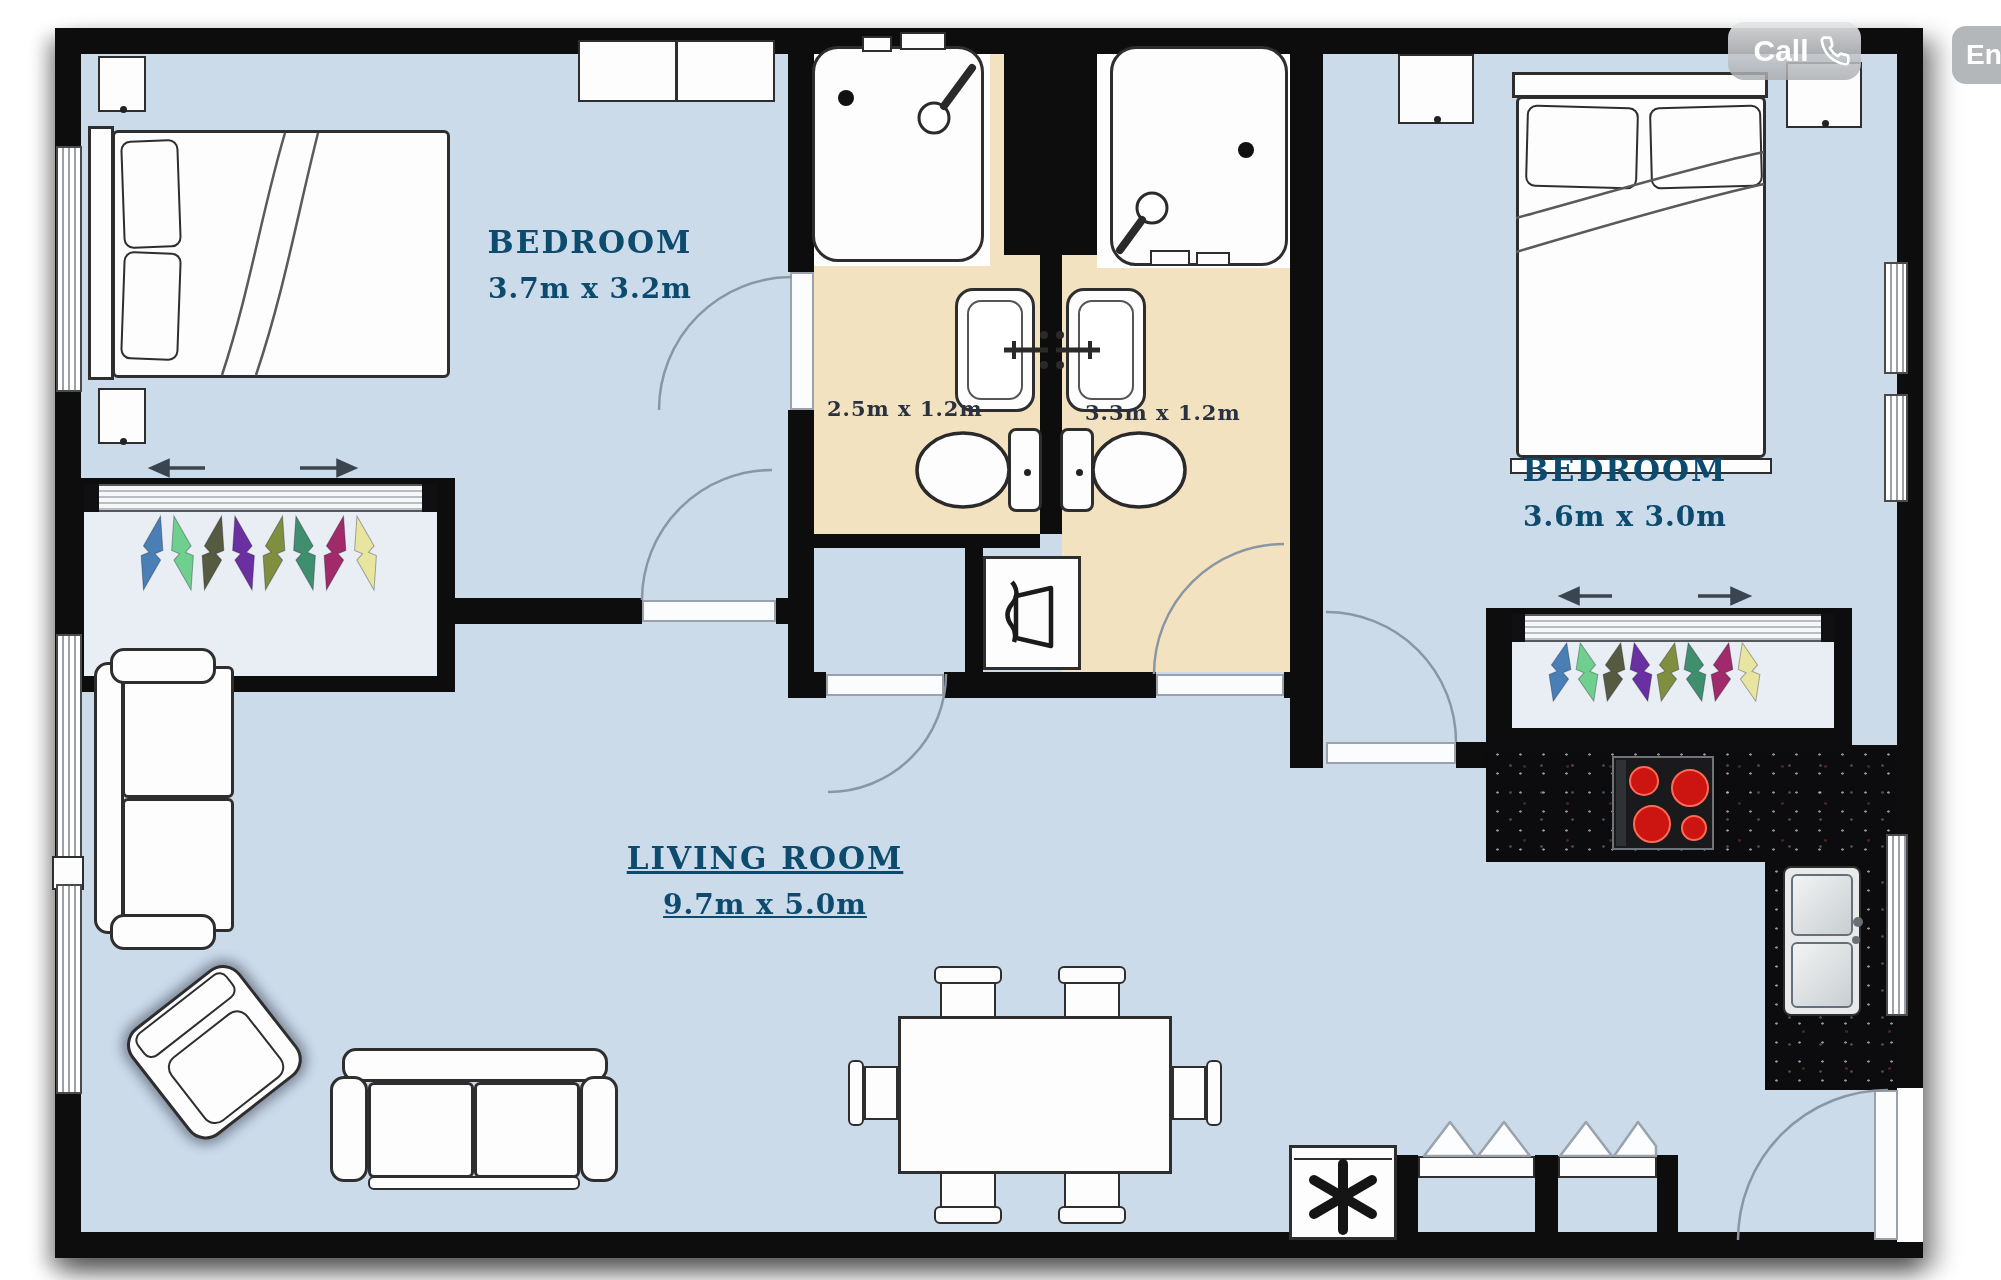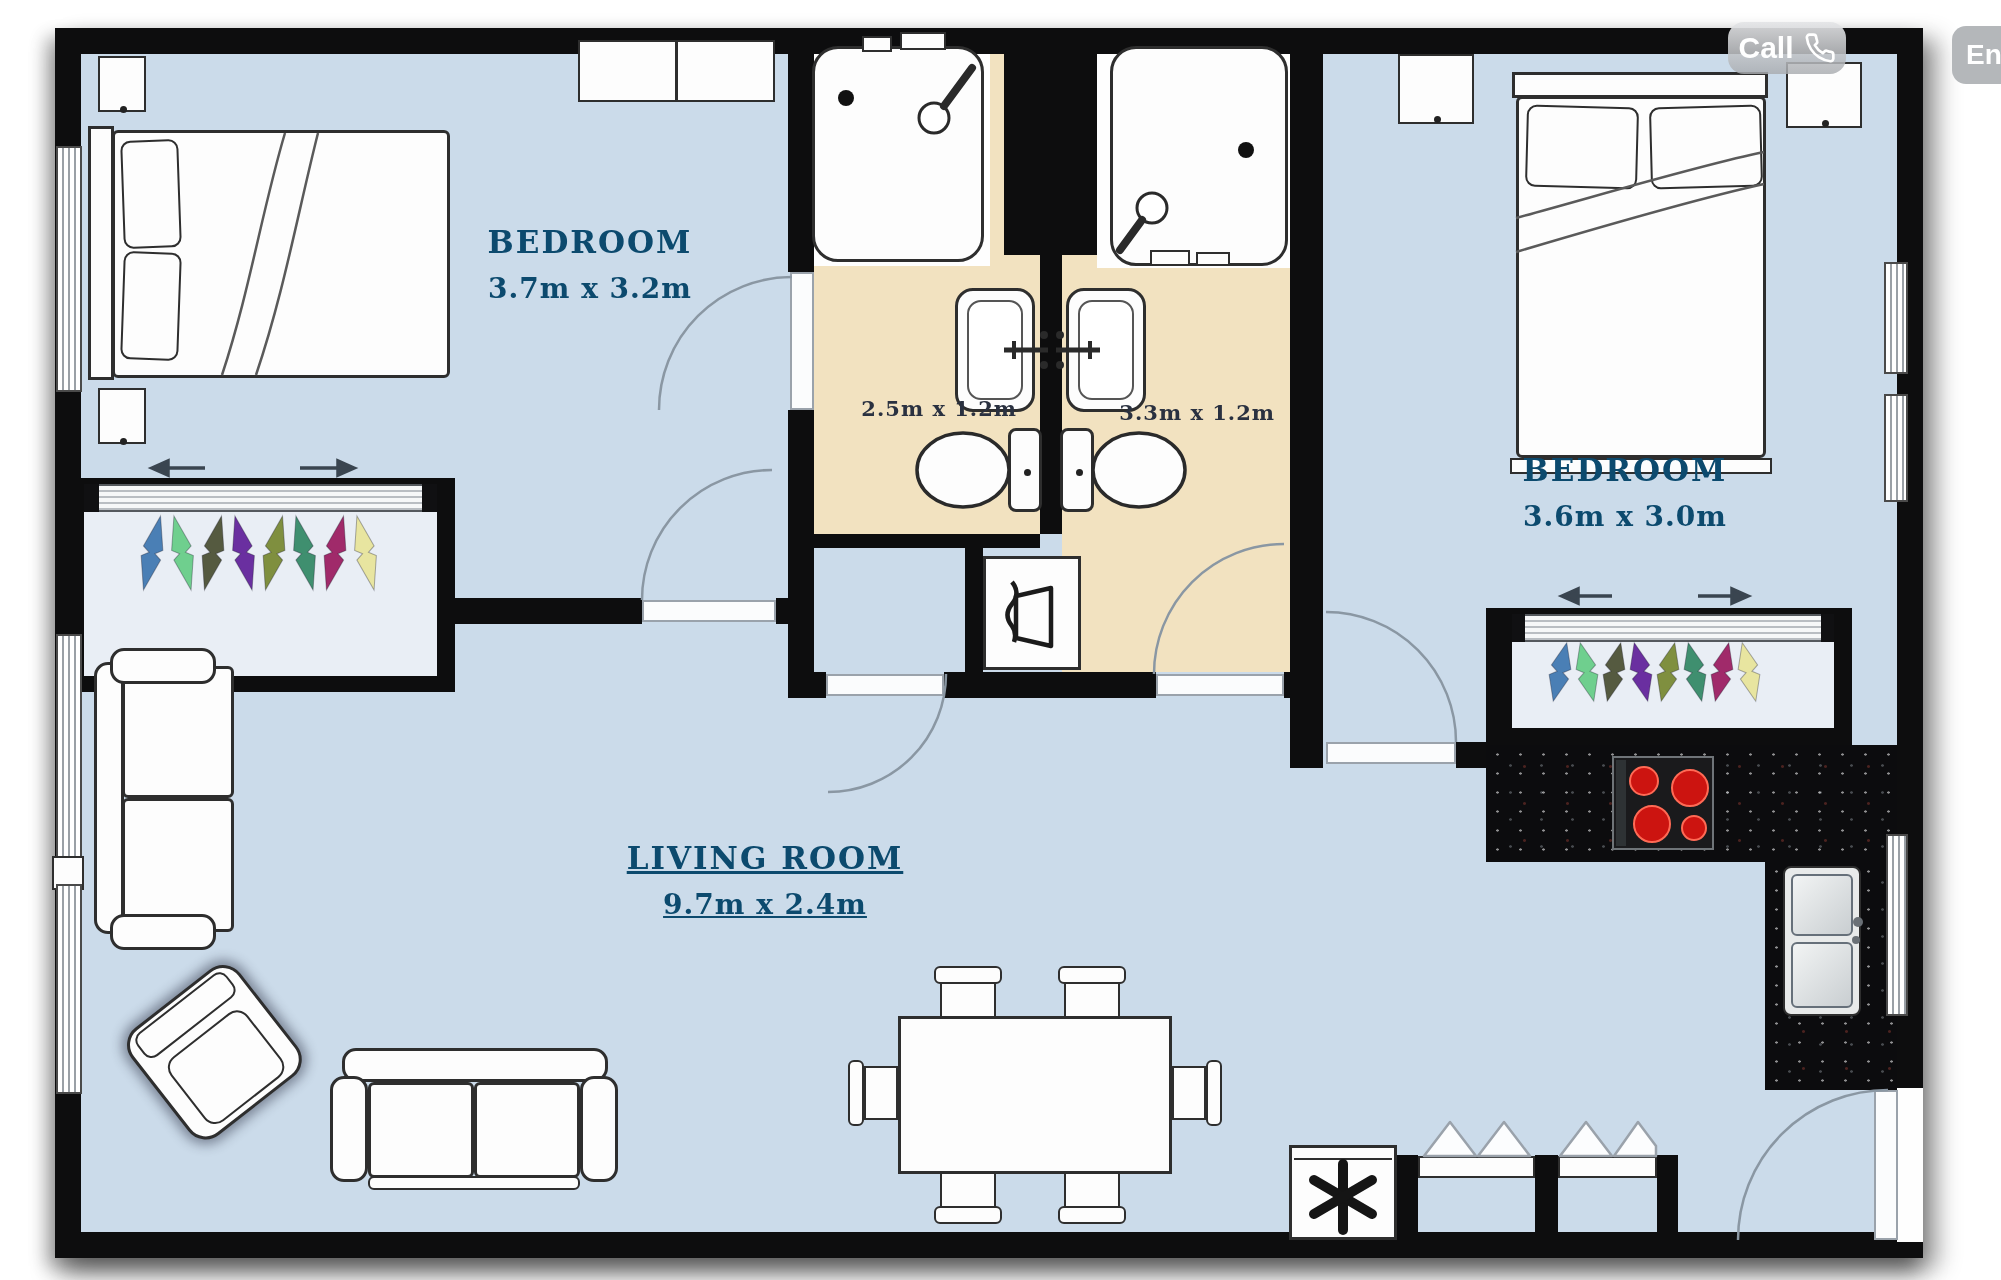--- a/index.html
+++ b/index.html
@@ -25,25 +25,25 @@
      background-image:radial-gradient(rgba(255,255,255,0.55) 1px, transparent 1.7px),
                       radial-gradient(rgba(180,190,200,0.35) 1px, transparent 1.8px),
                       radial-gradient(rgba(150,60,50,0.45) 1.1px, transparent 2px);
      background-size:23px 19px, 31px 27px, 43px 37px;
      background-position:0 0, 9px 7px, 17px 3px;}
   .wint{background:#e9eef5;}
   .dot{position:absolute;width:7px;height:7px;border-radius:50%;background:#222;}
   .room-label{position:absolute;text-align:center;color:#0c4a6e;font-weight:bold;}
   .rname{font-size:31px;letter-spacing:2px;}
   .rdims{font-size:28px;margin-top:12px;letter-spacing:1px;}
-  .bath-label{position:absolute;text-align:right;color:#2a3140;font-weight:bold;font-size:21px;letter-spacing:1px;}
+  .bath-label{position:absolute;text-align:left;color:#2a3140;font-weight:bold;font-size:21px;letter-spacing:1px;}
   .btn{position:absolute;display:flex;align-items:center;justify-content:center;gap:10px;
        font-family:"Liberation Sans", sans-serif;font-weight:bold;color:#fff;z-index:60;cursor:pointer;}
-  .btn-call{left:1728px;top:22px;width:118px;height:52px;border-radius:16px;font-size:30px;
-       background:linear-gradient(180deg,rgba(228,229,231,0.92),rgba(168,171,175,0.82));}
+  .btn-call{left:1728px;top:22px;width:118px;height:58px;border-radius:16px;font-size:30px;
+       background:linear-gradient(180deg,rgba(228,229,231,0.92),rgba(168,171,175,0.82));padding-left:15px;}
   .btn-en{left:1952px;top:26px;width:70px;height:58px;border-radius:14px;font-size:28px;
        background:#b4b7ba;justify-content:flex-start;padding-left:14px;}
   .outerwall{left:55px;top:28px;width:1868px;height:1230px;background:#0d0d0e;
        box-shadow:0 16px 22px rgba(0,0,0,0.40), 16px 10px 22px rgba(0,0,0,0.30), -10px 8px 16px rgba(0,0,0,0.20);}
   svg{display:block;}
 </style>
 </head>
 <body>
 
 <div class="screen">
@@ -298,21 +298,21 @@
   <div class="room-label" style="left:420px;top:224px;width:340px;">
     <div class="rname">BEDROOM</div>
     <div class="rdims">3.7m x 3.2m</div>
   </div>
   <div class="room-label" style="left:1450px;top:452px;width:350px;">
     <div class="rname">BEDROOM</div>
     <div class="rdims">3.6m x 3.0m</div>
   </div>
   <div class="room-label" style="left:590px;top:840px;width:350px;text-decoration:underline;">
     <div class="rname">LIVING ROOM</div>
-    <div class="rdims">9.7m x 2.4m</div>
+    <div class="rdims">9.7m x 5.0m</div>
   </div>
   <div class="bath-label" style="left:827px;top:396px;width:190px;">2.5m x 1.2m</div>
   <div class="bath-label" style="left:1085px;top:400px;width:190px;">3.3m x 1.2m</div>
 
   <div class="btn btn-call">
     <span>Call</span>
     <svg width="32" height="32" viewBox="0 0 24 24" fill="none" stroke="#ffffff" stroke-width="2" stroke-linecap="round" stroke-linejoin="round">
       <path d="M22 16.92v3a2 2 0 0 1-2.18 2 19.79 19.79 0 0 1-8.63-3.07 19.5 19.5 0 0 1-6-6 19.79 19.79 0 0 1-3.07-8.67A2 2 0 0 1 4.11 2h3a2 2 0 0 1 2 1.72c.12.96.37 1.9.72 2.81a2 2 0 0 1-.45 2.11L8.09 9.91a16 16 0 0 0 6 6l1.27-1.27a2 2 0 0 1 2.11-.45c.91.35 1.85.6 2.81.72A2 2 0 0 1 22 16.92z"></path>
     </svg>
   </div>

